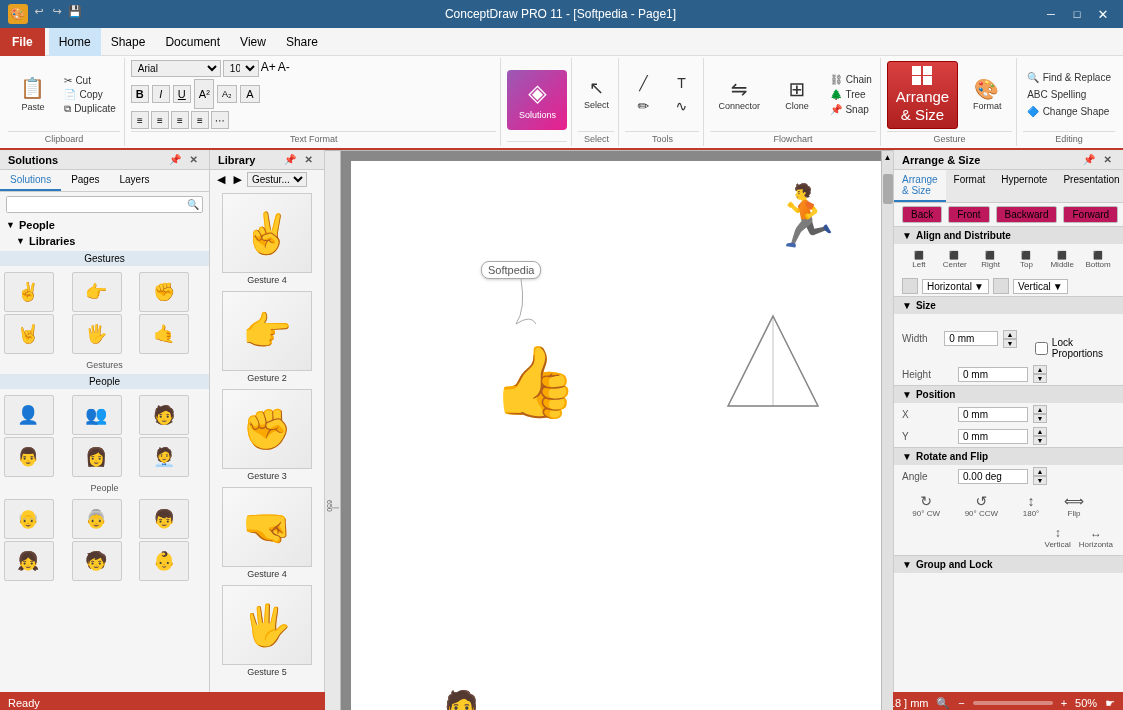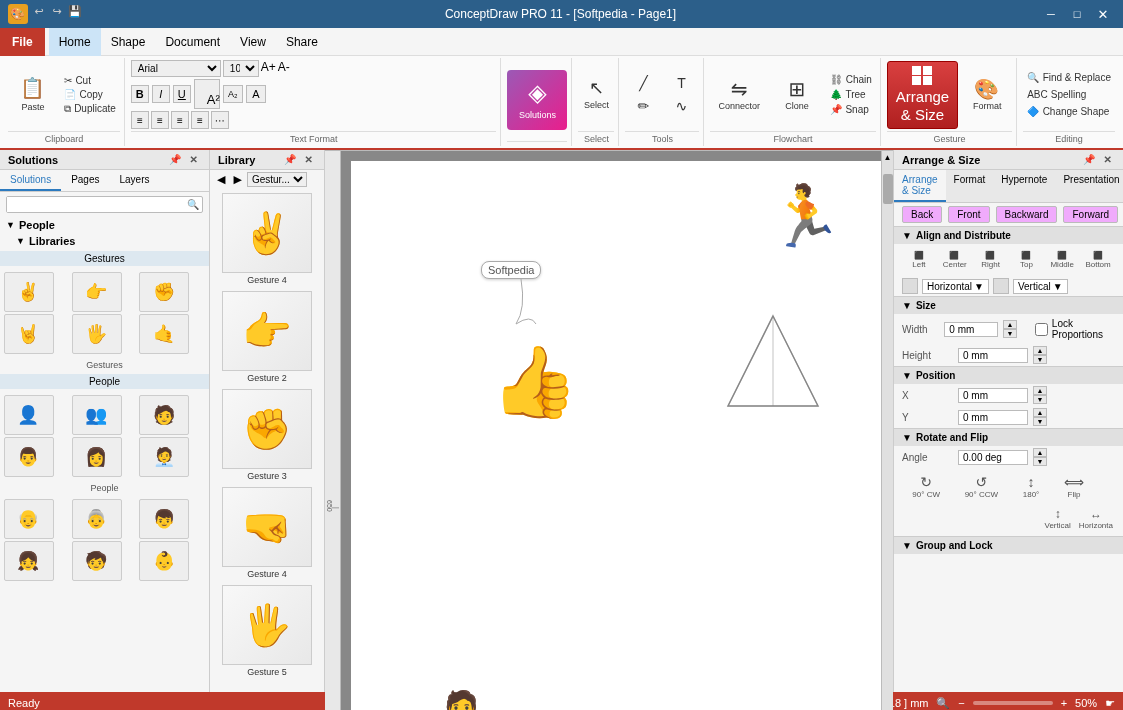--- a/index.html
+++ b/index.html
@@ -292,21 +292,21 @@
     }
     .arrange-tab.active { background: #f5f5f5; border-bottom-color: #2c7abf; color: #2c7abf; }
     .arrange-row {
       display: flex;
       align-items: center;
       padding: 3px 8px;
       gap: 6px;
     }
     .arrange-btn {
       padding: 2px 8px;
-      background: #f0abfc;
+      background: #be185d;
       border: 1px solid #bbb;
       border-radius: 2px;
       cursor: pointer;
       font-size: 10px;
     }
     .section-header {
       background: #e0e0e0;
       padding: 3px 8px;
       font-size: 10px;
       font-weight: bold;
@@ -378,20 +378,21 @@
       align-items: center;
       gap: 2px;
       cursor: pointer;
     }
     .checkbox-row {
       display: flex;
       align-items: center;
       gap: 4px;
       padding: 2px 12px;
       font-size: 10px;
+      margin-top: 19px;
     }
     .rotate-btns {
       display: grid;
       grid-template-columns: repeat(5, auto);
       gap: 4px;
       padding: 4px 8px;
       align-items: center;
     }
     .rotate-btn {
       display: flex;
@@ -512,21 +513,21 @@
         <select style="font-size:10px;border:1px solid #bbb;padding:1px 2px;width:36px;">
           <option>10</option>
         </select>
         <span style="cursor:pointer;font-size:12px;">A+</span>
         <span style="cursor:pointer;font-size:12px;">A-</span>
       </div>
       <div style="display:flex;gap:3px;align-items:center;width:100%;">
         <button style="font-weight:bold;border:1px solid #bbb;background:#eee;cursor:pointer;width:18px;height:18px;font-size:11px;padding:0;">B</button>
         <button style="font-style:italic;border:1px solid #bbb;background:#eee;cursor:pointer;width:18px;height:18px;font-size:11px;padding:0;">I</button>
         <button style="text-decoration:underline;border:1px solid #bbb;background:#eee;cursor:pointer;width:18px;height:18px;font-size:11px;padding:0;">U</button>
-        <button style="border:1px solid #bbb;background:#eee;cursor:pointer;width:20px;height:30px;font-size:13px;padding:12px;">A²</button>
+        <button style="border:1px solid #bbb;background:#eee;cursor:pointer;width:20px;height:30px;font-size:11px;padding:4px;">A²</button>
         <button style="border:1px solid #bbb;background:#eee;cursor:pointer;width:20px;height:18px;font-size:9px;padding:0;">A₂</button>
         <button style="border:1px solid #bbb;background:#eee;cursor:pointer;width:20px;height:18px;font-size:11px;padding:0;">A</button>
       </div>
       <div style="display:flex;gap:2px;align-items:center;width:100%;">
         <button style="border:1px solid #bbb;background:#eee;cursor:pointer;width:18px;height:18px;font-size:10px;padding:0;">≡</button>
         <button style="border:1px solid #bbb;background:#eee;cursor:pointer;width:18px;height:18px;font-size:10px;padding:0;">≡</button>
         <button style="border:1px solid #bbb;background:#eee;cursor:pointer;width:18px;height:18px;font-size:10px;padding:0;">≡</button>
         <button style="border:1px solid #bbb;background:#eee;cursor:pointer;width:18px;height:18px;font-size:10px;padding:0;">≡</button>
         <button style="border:1px solid #bbb;background:#eee;cursor:pointer;width:18px;height:18px;font-size:10px;padding:0;">⋯</button>
       </div>

